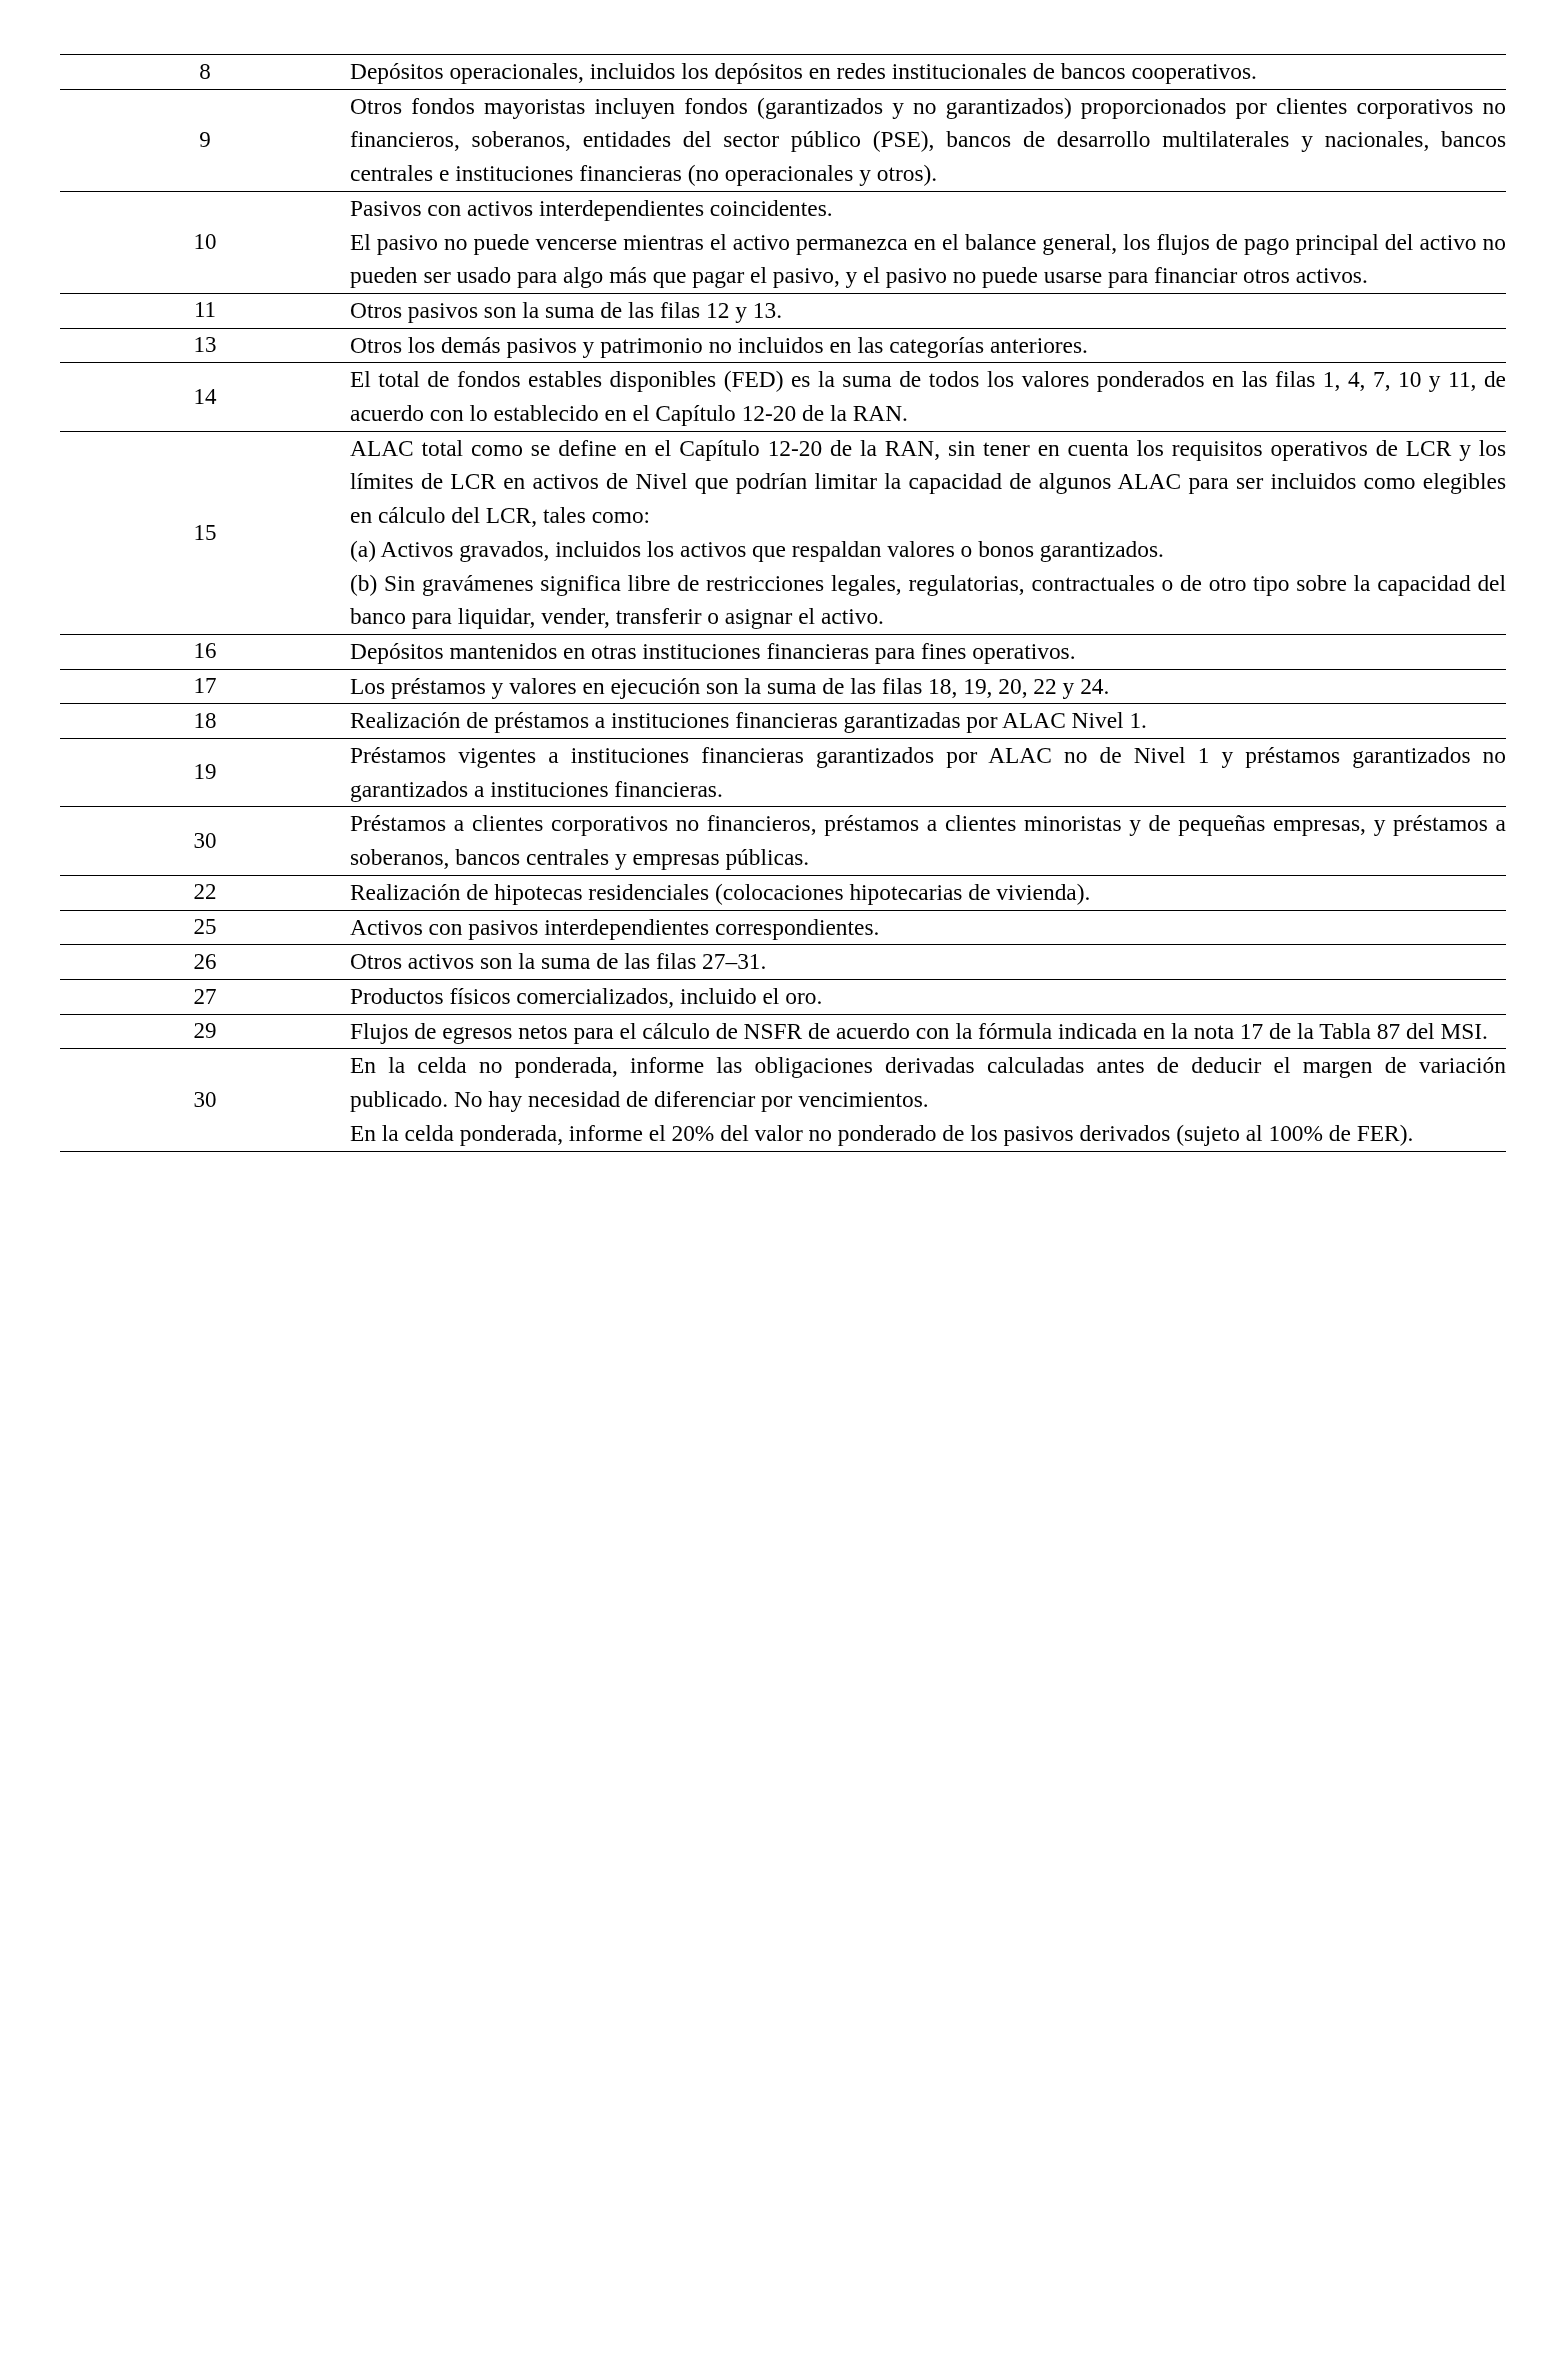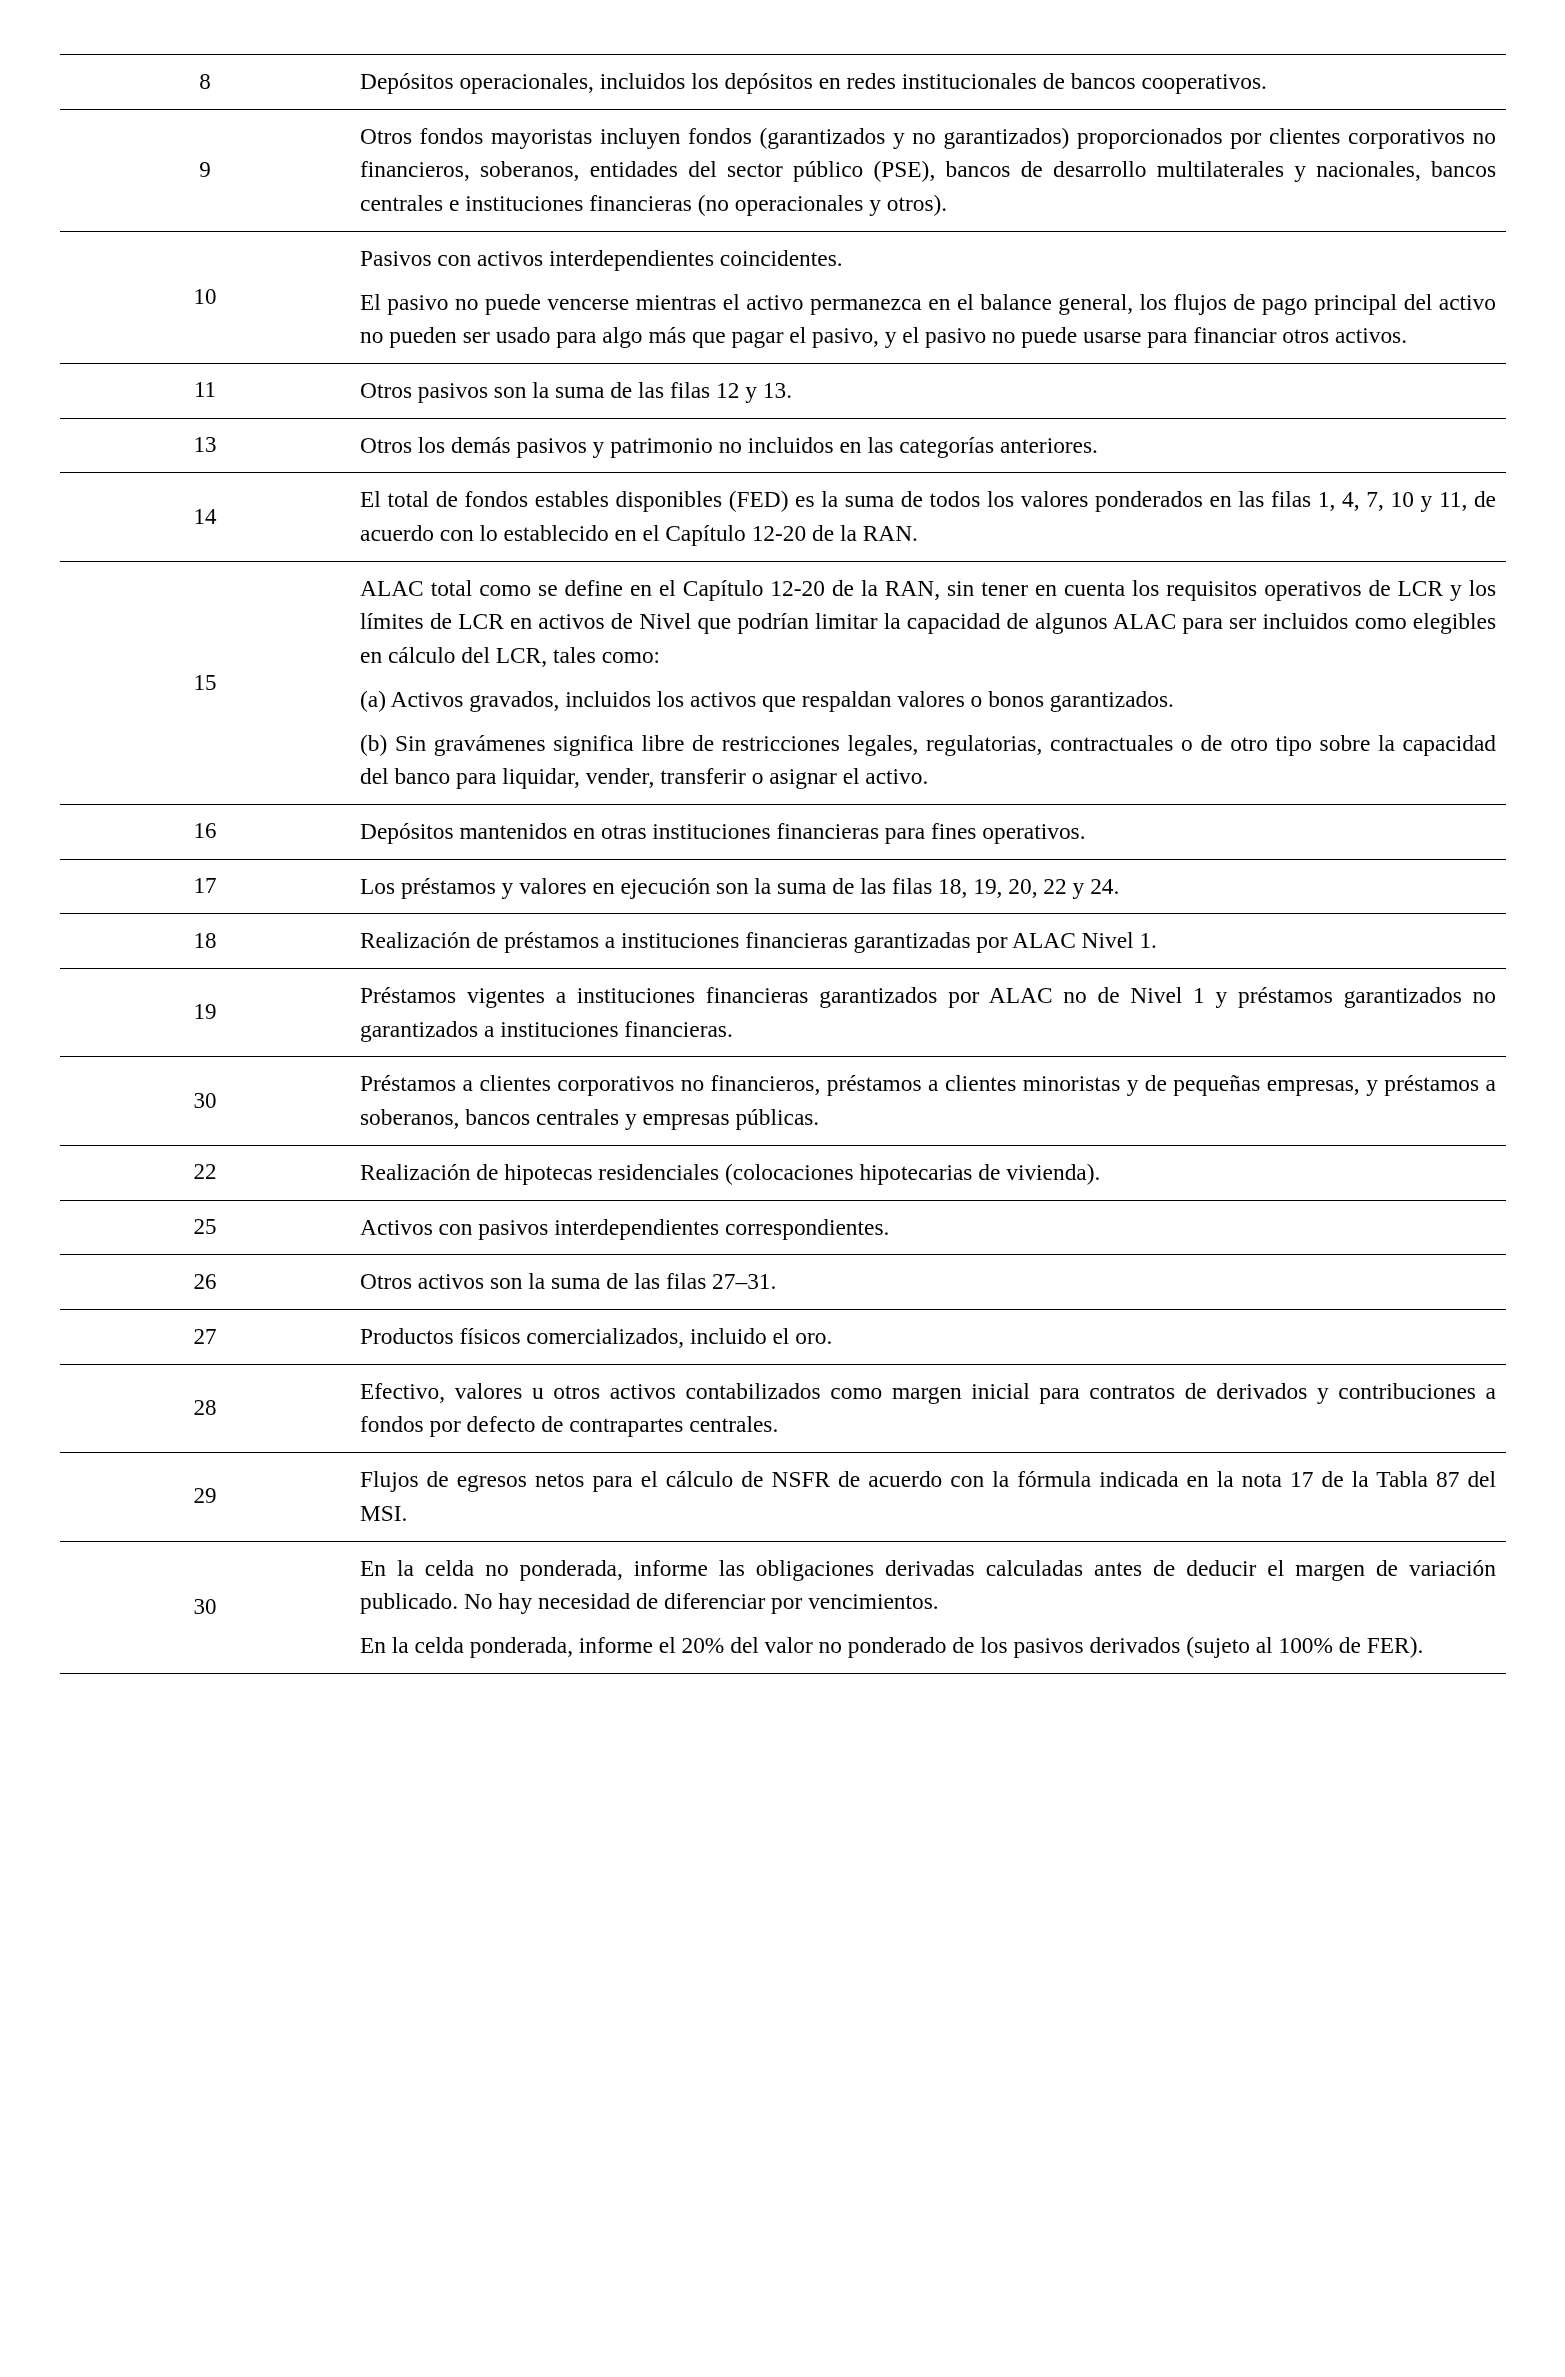--- a/index.html
+++ b/index.html
@@ -44,21 +44,21 @@
   td.text-cell {
     padding: 10.4px 13.4px 10.4px 16.4px;
     font-size: 23.4px;
     line-height: 1.44;
     text-align: justify;
     text-justify: inter-word;
     vertical-align: top;
     hyphens: none;
   }
   td.text-cell p {
-    margin: 10px;
+    margin: 0;
     text-align: justify;
   }
   
   td.text-cell p:last-child {
     text-align-last: left;
   }
 </style>
 </head>
 <body>
 
@@ -158,26 +158,20 @@
             <p>Otros activos son la suma de las filas 27–31.</p>
           </td>
         </tr>
         <tr>
           <td class="num-cell">27</td>
           <td class="text-cell">
             <p>Productos físicos comercializados, incluido el oro.</p>
           </td>
         </tr>
         <tr>
-          <td class="num-cell">28</td>
-          <td class="text-cell">
-            <p>Efectivo, valores u otros activos contabilizados como margen inicial para contratos de derivados y contribuciones a fondos por defecto de contrapartes centrales.</p>
-          </td>
-        </tr>
-        <tr>
           <td class="num-cell">29</td>
           <td class="text-cell">
             <p>Flujos de egresos netos para el cálculo de NSFR de acuerdo con la fórmula indicada en la nota 17 de la Tabla 87 del MSI.</p>
           </td>
         </tr>
         <tr>
           <td class="num-cell">30</td>
           <td class="text-cell">
             <p>En la celda no ponderada, informe las obligaciones derivadas calculadas antes de deducir el margen de variación publicado. No hay necesidad de diferenciar por vencimientos.</p>
             <p>En la celda ponderada, informe el 20% del valor no ponderado de los pasivos derivados (sujeto al 100% de FER).</p>

